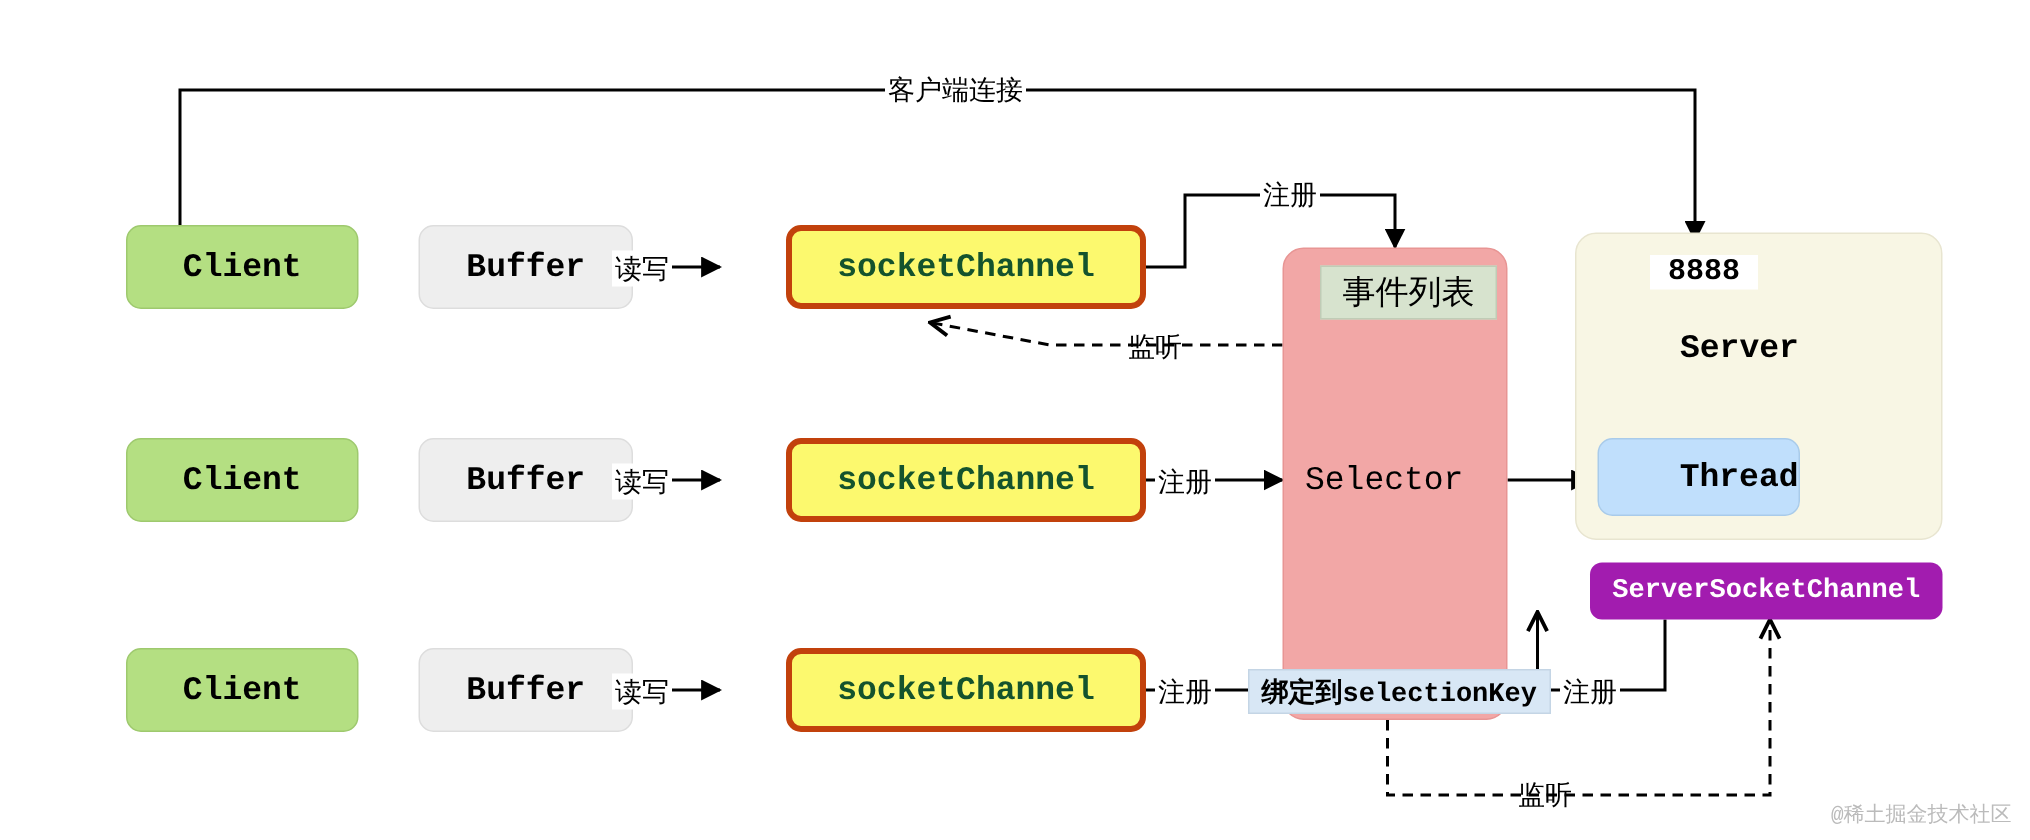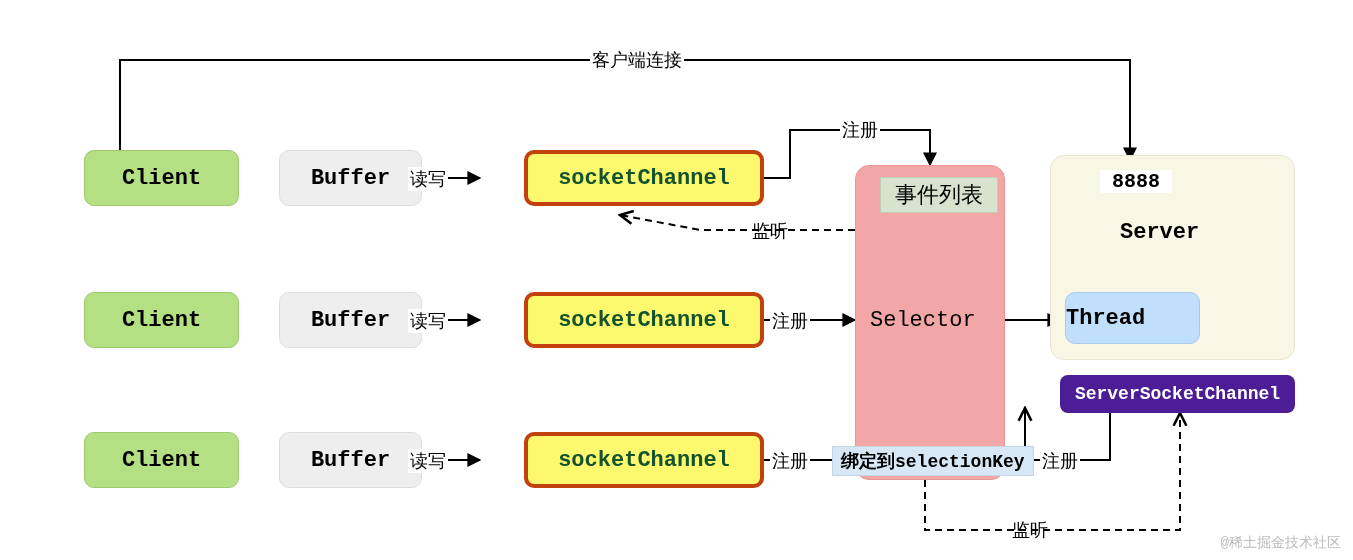--- a/index.html
+++ b/index.html
@@ -78,25 +78,25 @@
   }
   .thread {
     position:absolute;
     background:#c0dffc;
     border:1px solid #a9cbea;
     border-radius:10px;
     font-size:22px;
     font-weight:bold;
     display:flex;
     align-items:center;
-    justify-content:flex-start;
+    justify-content:flex-end;
   }
   .ssc {
     position:absolute;
-    background:#4c1d95;
+    background:#a21caf;
     color:#fff;
     border-radius:8px;
     font-size:18px;
     font-weight:bold;
     display:flex;
     align-items:center;
     justify-content:center;
   }
   .edge-label {
     position:absolute;

